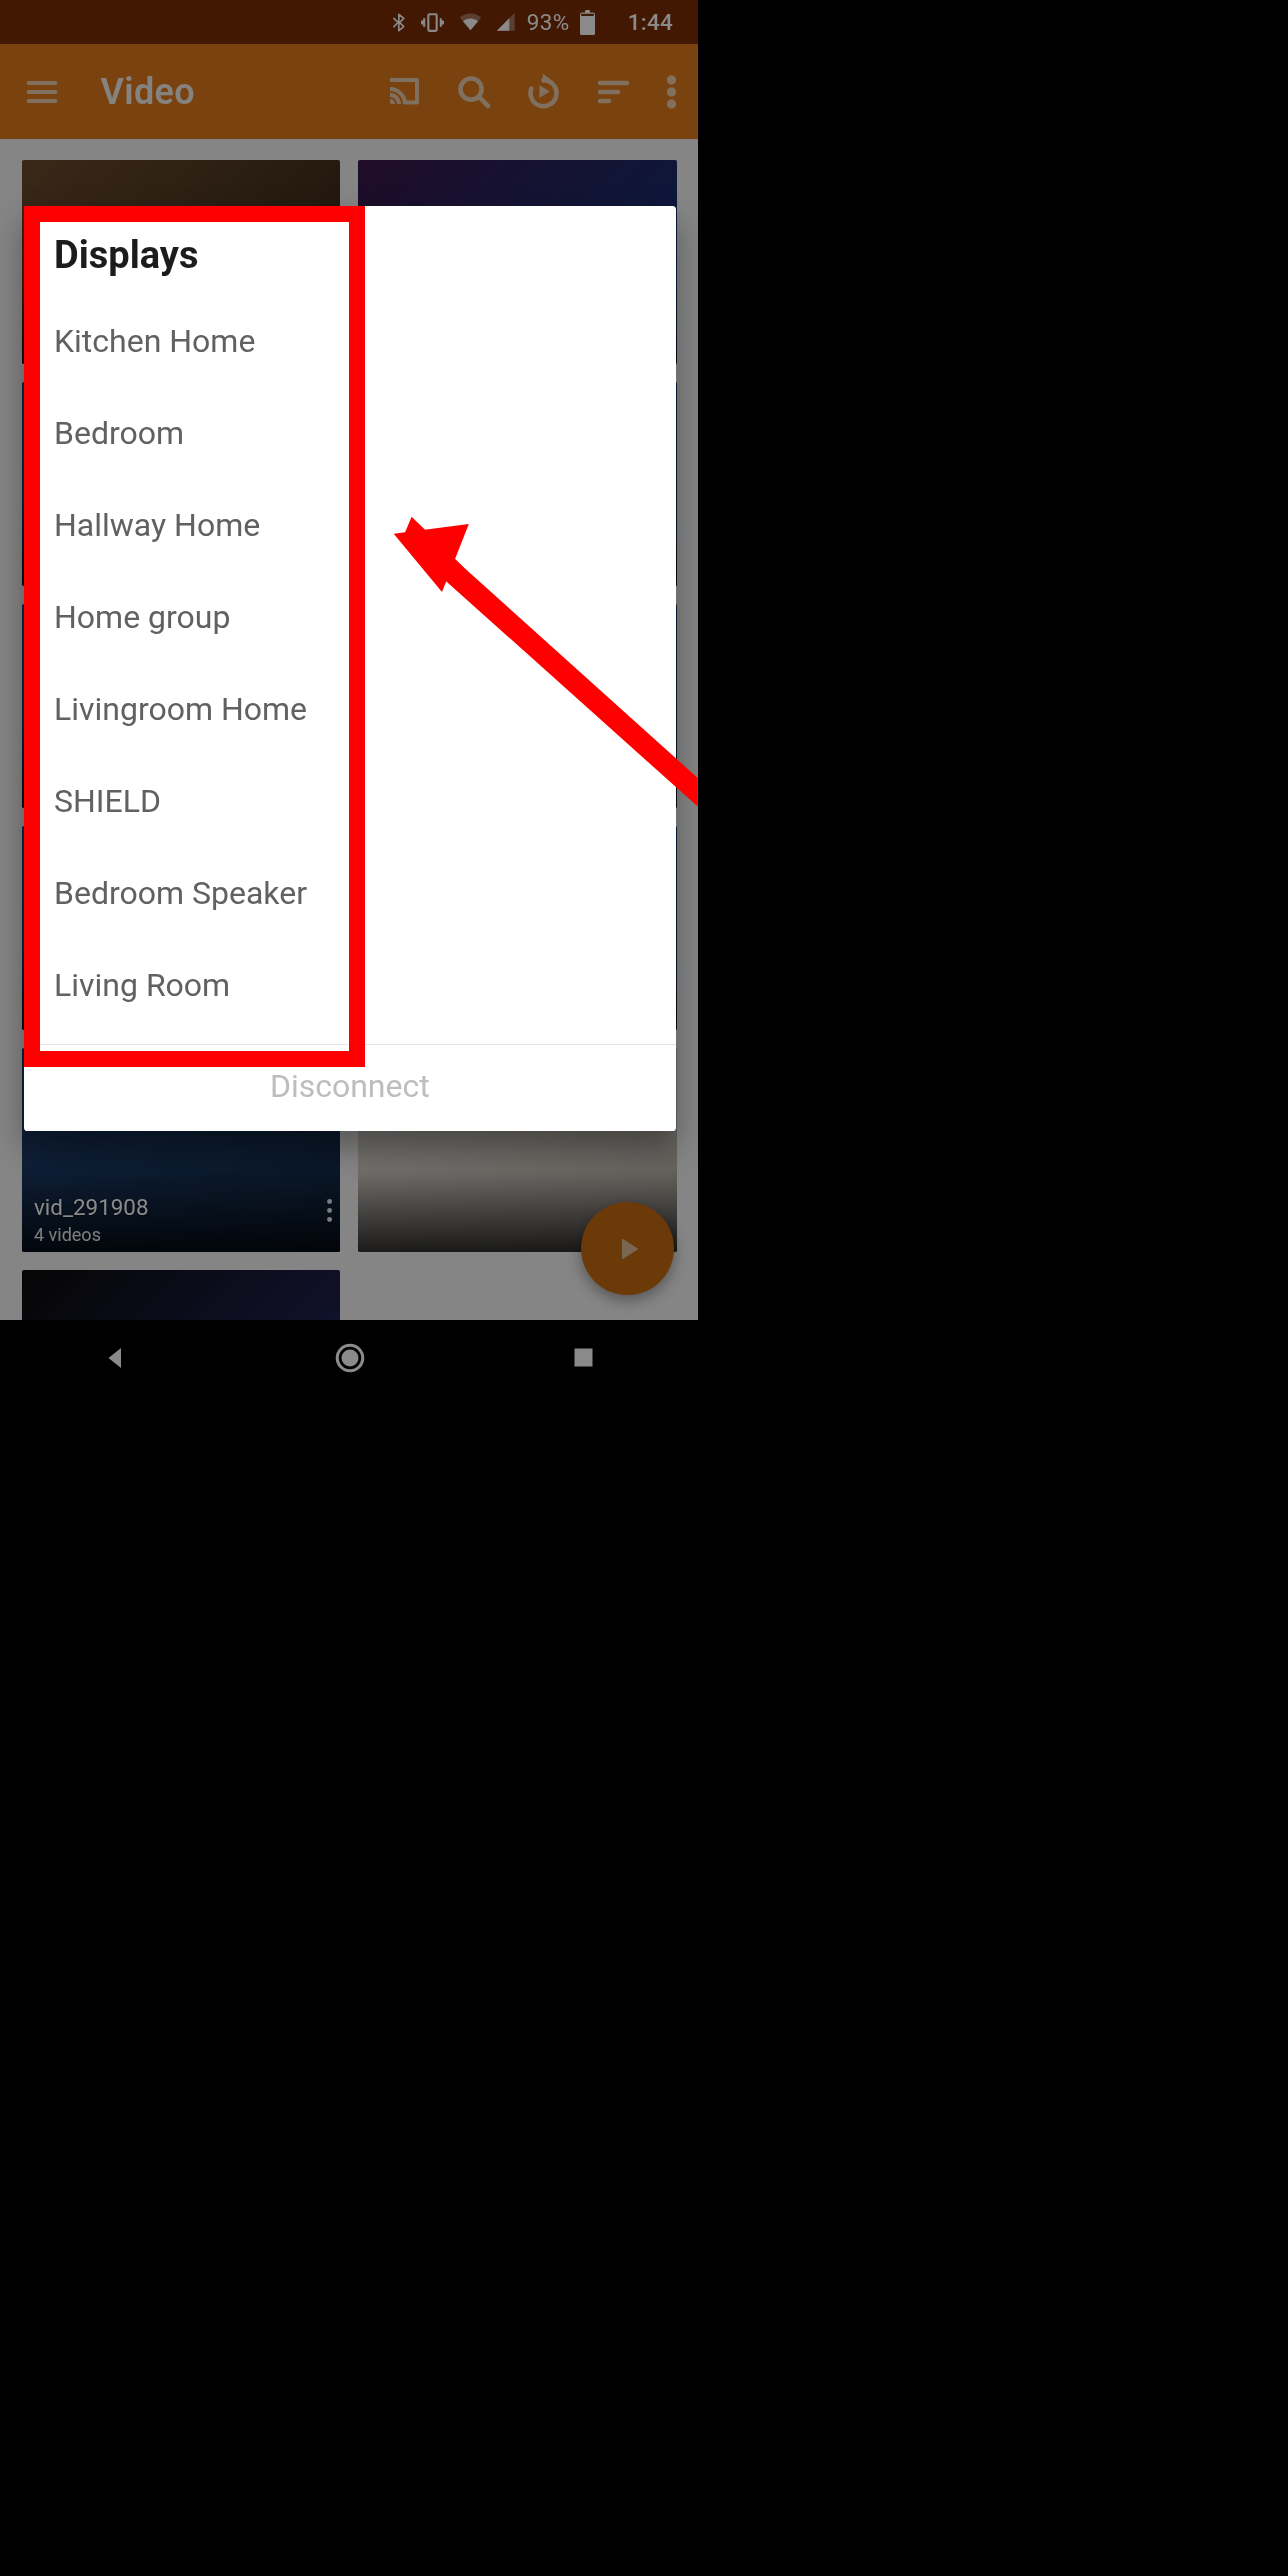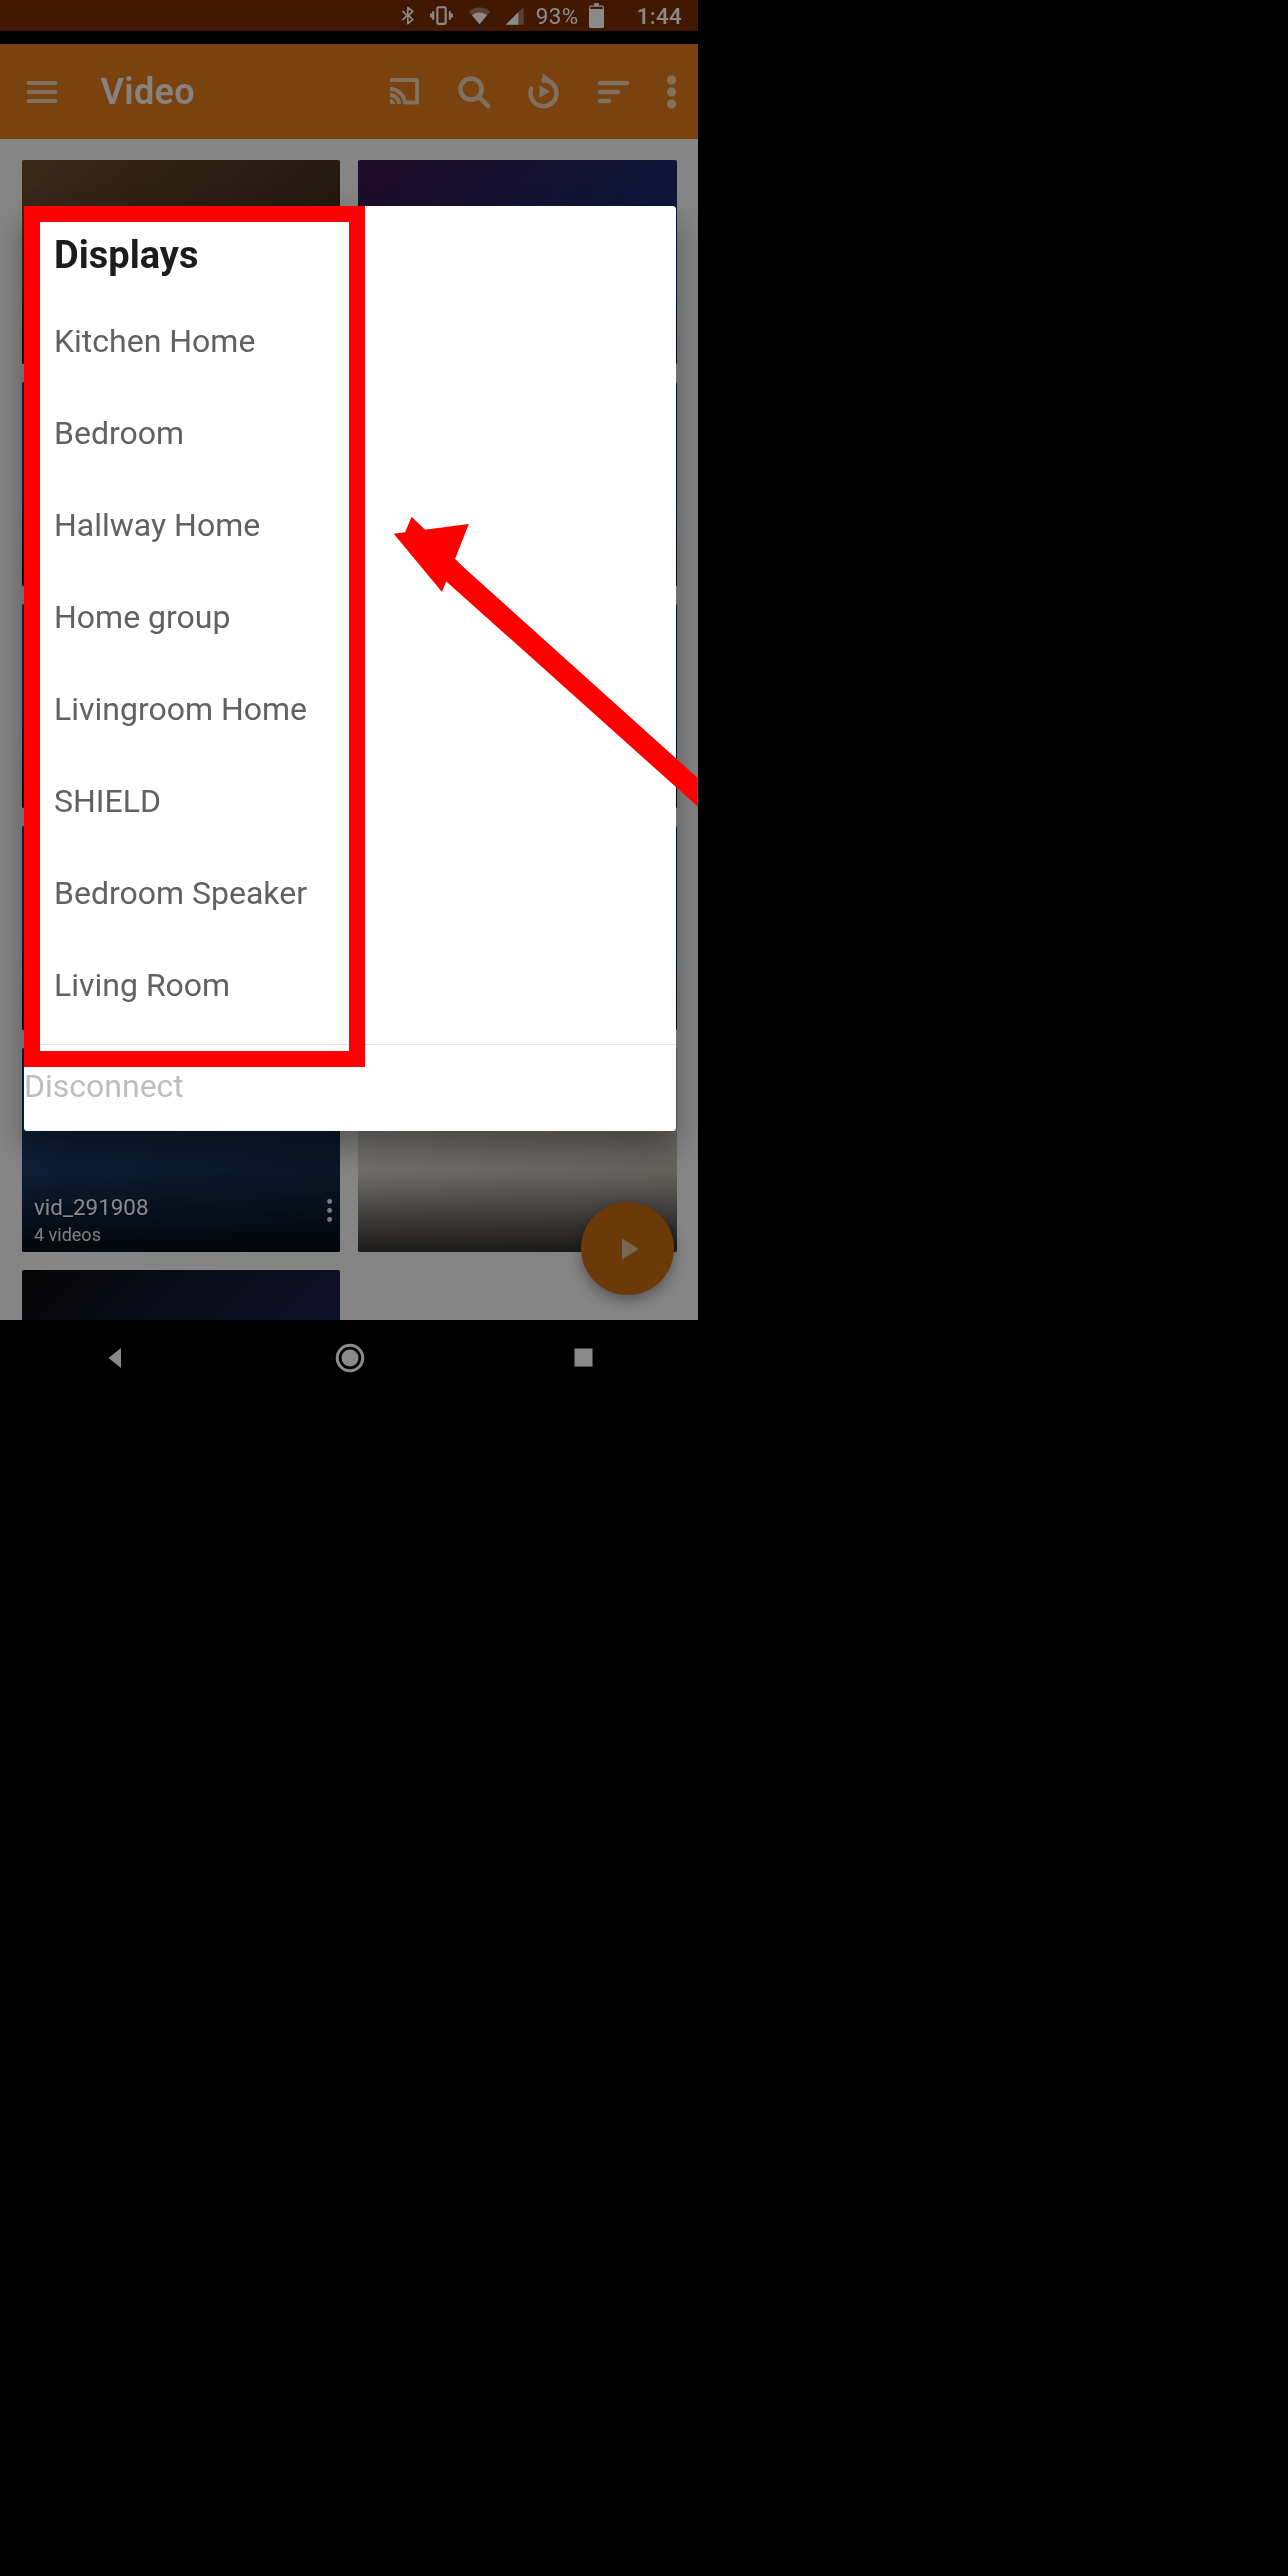--- a/index.html
+++ b/index.html
@@ -1,24 +1,24 @@
 <!DOCTYPE html>
 <html style="font-size:14.3px"><head>
 <meta charset="utf-8">
 <style>
   * { box-sizing: border-box; margin: 0; padding: 0; }
   html, body { width: 698px; height: 1395px; font-family: Roboto, "Helvetica Neue", Arial, sans-serif; background:#000; }
   .screen { position: relative; width: 698px; height: 1395px; overflow: hidden; background:#000; }
 
   
   .statusbar {
-    position:absolute; left:0; top:0; right:0; height:31px;
+    position:absolute; left:0; top:0; right:0; height:44px;
     background:#7a2d06; color:#fff;
     display:flex; align-items:center; justify-content:flex-end;
-    padding:0 16px; gap:10.7px; font-size:22.4px; letter-spacing:0.3px;
+    padding:0 25px; gap:10.7px; font-size:22.4px; letter-spacing:0.3px;
   }
   .statusbar .sb-time { font-weight:500; margin-left:22px; }
   .statusbar .sb-batt-pct { font-weight:400; }
   .statusbar svg { display:block; }
 
   
   .appbar {
     position:absolute; left:0; top:44px; right:0; height:95px;
     background:#e17b1a;
     display:flex; align-items:center; gap:25px; padding:0 16px 0 19.7px;
@@ -91,21 +91,21 @@
     font-size:38px; font-weight:700; color:#1c1c1c;
   }
   .dialog .dlg-list { padding:9px 0 7.2px 0; }
   .dialog .dlg-item {
     padding:27px 30px; font-size:32px; color:#616161;
   }
   .dialog .dlg-sep {
     height:1.8px; background:rgba(0,0,0,.10); margin:5.4px 0 0 0;
   }
   .dialog .dlg-action {
-    padding:21.5px 0 23px 0; font-size:32px; color:#bdbdbd;
+    text-align:center; padding:21.5px 0 23px 0; font-size:32px; color:#bdbdbd;
   }
 
   
   .hilite {
     position:absolute; border:16px solid #ff0000; pointer-events:none;
   }
 
   
   .arrow-wrap { position:absolute; inset:0; pointer-events:none; }
 </style>

